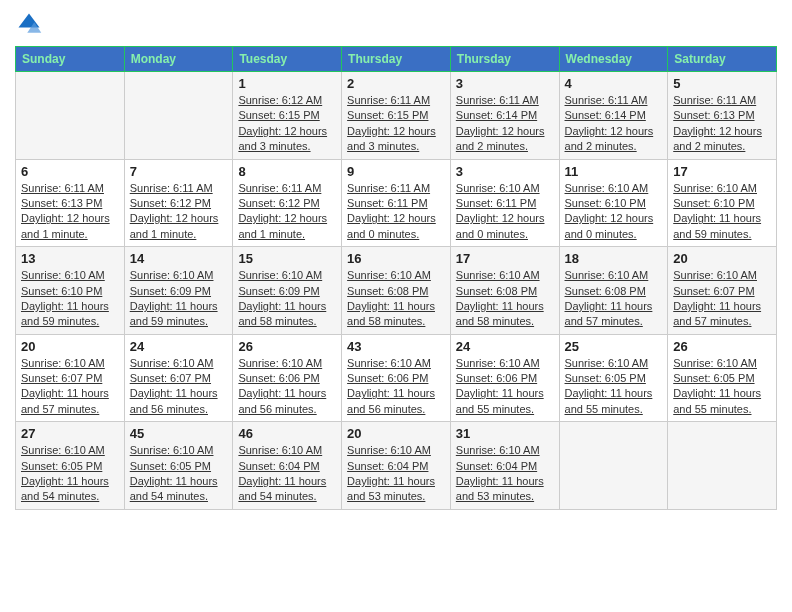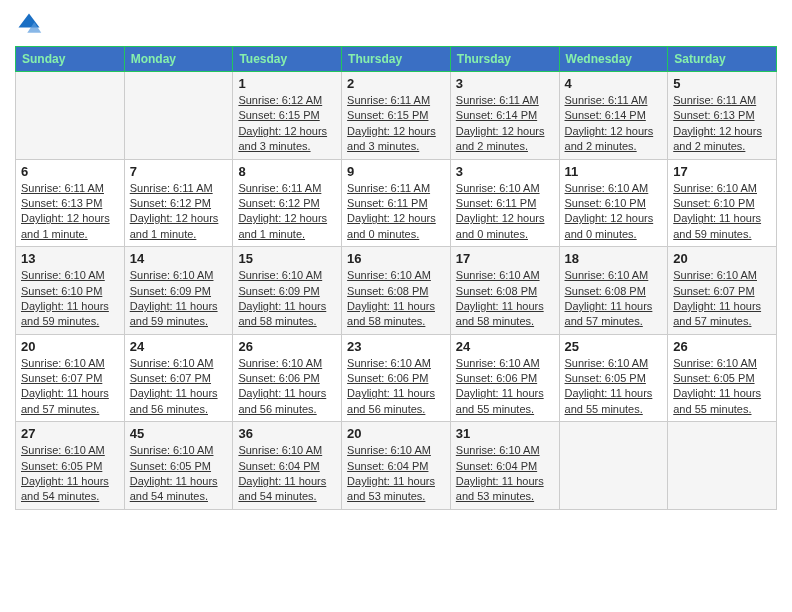--- a/index.html
+++ b/index.html
@@ -296,21 +296,21 @@
 and 56 minutes.</div>
           </td>
           <td>
             <span class="day-number">26</span>
             <div class="day-detail">Sunrise: 6:10 AM
 Sunset: 6:06 PM
 Daylight: 11 hours
 and 56 minutes.</div>
           </td>
           <td>
-            <span class="day-number">23</span>
+            <span class="day-number">43</span>
             <div class="day-detail">Sunrise: 6:10 AM
 Sunset: 6:06 PM
 Daylight: 11 hours
 and 56 minutes.</div>
           </td>
           <td>
             <span class="day-number">24</span>
             <div class="day-detail">Sunrise: 6:10 AM
 Sunset: 6:06 PM
 Daylight: 11 hours
@@ -340,21 +340,21 @@
 and 54 minutes.</div>
           </td>
           <td>
             <span class="day-number">45</span>
             <div class="day-detail">Sunrise: 6:10 AM
 Sunset: 6:05 PM
 Daylight: 11 hours
 and 54 minutes.</div>
           </td>
           <td>
-            <span class="day-number">36</span>
+            <span class="day-number">46</span>
             <div class="day-detail">Sunrise: 6:10 AM
 Sunset: 6:04 PM
 Daylight: 11 hours
 and 54 minutes.</div>
           </td>
           <td>
             <span class="day-number">20</span>
             <div class="day-detail">Sunrise: 6:10 AM
 Sunset: 6:04 PM
 Daylight: 11 hours

